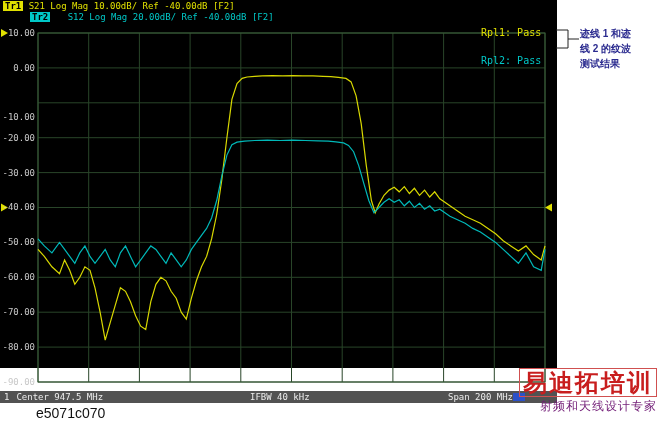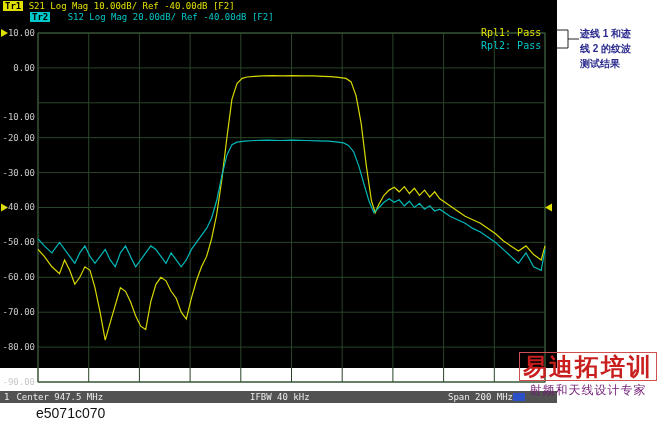--- a/index.html
+++ b/index.html
@@ -9,33 +9,33 @@
   .hdr-line{position:absolute;left:3px;font:9px "DejaVu Sans Mono",monospace;white-space:nowrap;}
   .hdr-1{top:1px;} .hdr-2{top:12px;}
   .badge{display:inline-block;padding:0 2px;font-weight:bold;color:#000;}
   .badge-tr1{background:#e0e000;}
   .badge-tr2{background:#00c8c8;margin-left:27px;}
   .hdr-tr1{color:#e0e000;} .hdr-tr2{color:#00c8c8;padding-left:12px;}
   #plot-svg{position:absolute;left:0;top:0;}
   .ylabels{position:absolute;left:0;top:0;width:37px;height:403px;text-align:right;}
   .ylabels span{position:absolute;right:2px;font:9px "DejaVu Sans Mono",monospace;color:#c8c8c8;}
   .pass{position:absolute;left:481px;top:26px;font:10px "DejaVu Sans Mono",monospace;line-height:13px;white-space:nowrap;}
-  .pass1{color:#e0e000;} .pass2{color:#00c8c8;}
+  .pass1{color:#e0e000;} .pass2{color:#00c8c8;margin-top:15px;}
   .status-bar{position:absolute;left:0;top:391px;width:557px;height:12px;background:#525252;
               font:9px "DejaVu Sans Mono",monospace;color:#ececec;}
   .sb-left{position:absolute;left:4px;top:1px;white-space:nowrap;}
   .sb-center{position:absolute;left:250px;top:1px;}
   .sb-right{position:absolute;left:448px;top:1px;}
   .ch{margin-right:7px;}
   .blue-box{position:absolute;left:513px;top:2px;width:12px;height:8px;background:#2b50c8;}
   .connector{position:absolute;left:556px;top:24px;}
   .annotation{position:absolute;left:580px;top:26px;width:78px;font-size:10px;font-weight:bold;
               color:#2b2b8f;line-height:15px;}
   .caption{position:absolute;left:4px;top:405px;font-size:14px;font-weight:normal;color:#111;margin-left:32px;}
-  .watermark{position:absolute;right:2px;top:352px;text-align:center;z-index:5;}
+  .watermark{position:absolute;right:2px;top:368px;text-align:right;z-index:5;}
   .wm-title{display:inline-block;font-size:24px;font-weight:bold;color:#c81e1e;
             border:1px solid #d05050;padding:0 3px;letter-spacing:2px;line-height:27px;}
   .wm-sub{font-size:12px;color:#701a75;margin-top:1px;letter-spacing:1px;}
 </style>
 </head>
 <body>
 
 <div class="page">
 
   <div class="screen">

